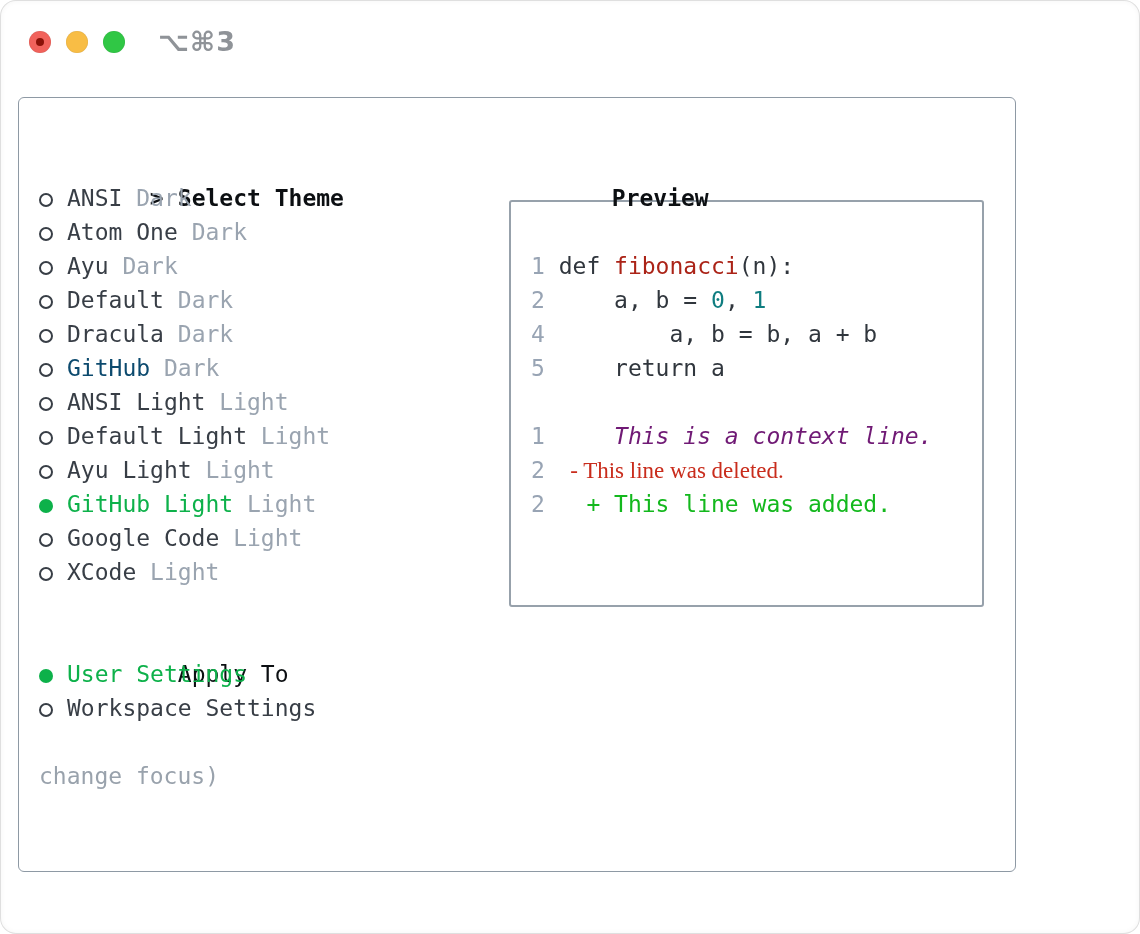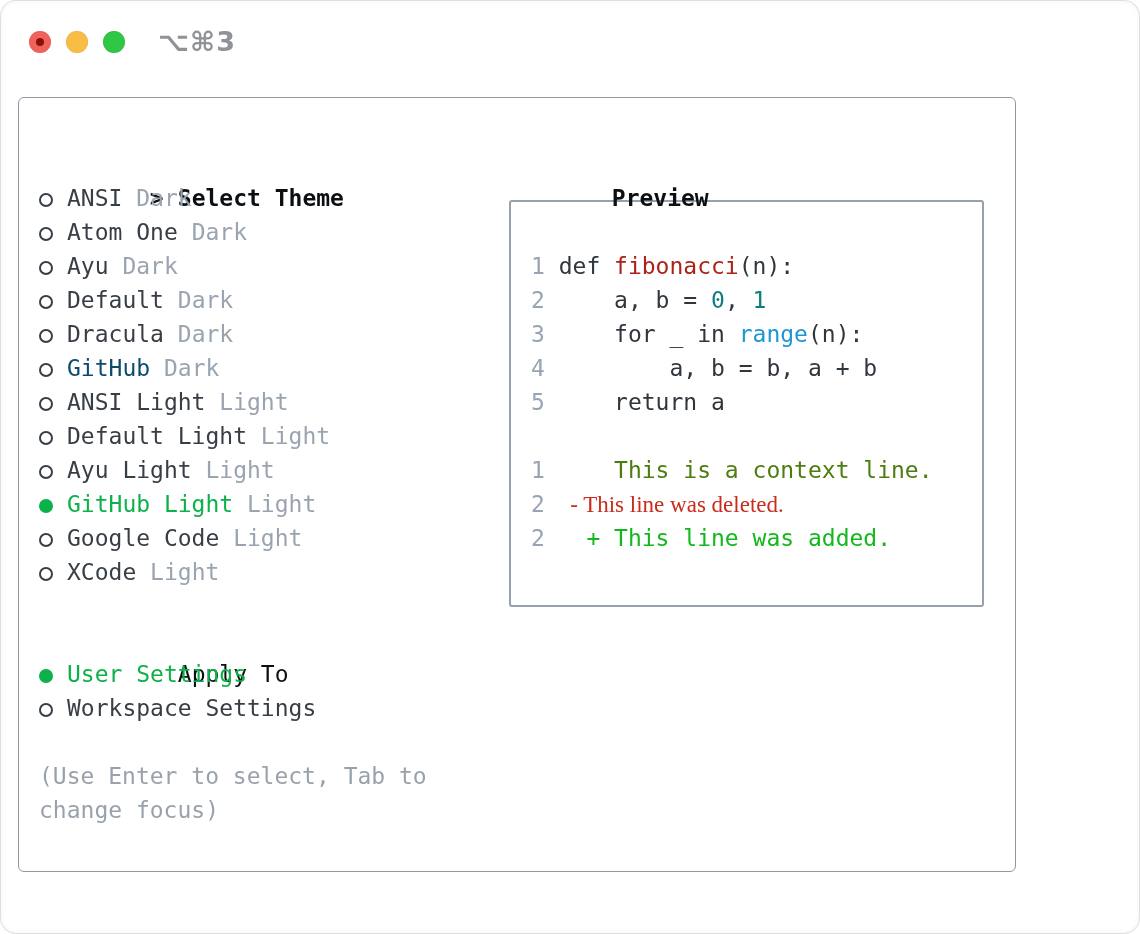--- a/index.html
+++ b/index.html
@@ -153,38 +153,36 @@
       </div>
 
       <div id="apply-list">
           <div class="row"><span class="marker"><span class="radio" style="background: rgb(13, 177, 74);"></span></span><span style="color: rgb(13, 177, 74);">User Settings</span></div>
           <div class="row"><span class="marker"><span class="radio" style="border: 2px solid rgb(56, 62, 70);"></span></span><span style="color: rgb(56, 62, 70);">Workspace Settings</span></div>
         </div>
 
       <div class="row"></div>
 
       <div id="help-text">
-          <div class="row" style="color: rgb(153, 162, 172);">(Use Enter to select, Tab to</div>
           <div class="row" style="color: rgb(153, 162, 172);">change focus)</div>
         </div>
     </div>
 
     <div class="right-col">
       <div class="row">
         <span class="hdr" style="color: rgb(12, 15, 18);">Preview</span>
       </div>
       <div class="preview-box">
         <div id="code-block">
             <div class="crow"><span class="ln" style="color: rgb(152, 164, 180);">1</span><span style="color: rgb(48, 54, 61);">def </span><span style="color: rgb(171, 35, 23);">fibonacci</span><span style="color: rgb(48, 54, 61);">(n):</span></div>
             <div class="crow"><span class="ln" style="color: rgb(152, 164, 180);">2</span><span style="color: rgb(48, 54, 61);">    a, b = </span><span style="color: rgb(15, 125, 128);">0</span><span style="color: rgb(48, 54, 61);">, </span><span style="color: rgb(15, 125, 128);">1</span></div>
-            <div class="crow"><span class="ln" style="color: rgb(152, 164, 180);">3</span><span style="color: rgb(48, 54, 61);">    for _ in </span><span style="color: rgb(29, 150, 210);">range</span><span style="color: rgb(48, 54, 61);">(n):</span></div>
             <div class="crow"><span class="ln" style="color: rgb(152, 164, 180);">4</span><span style="color: rgb(48, 54, 61);">        a, b = b, a + b</span></div>
             <div class="crow"><span class="ln" style="color: rgb(152, 164, 180);">5</span><span style="color: rgb(48, 54, 61);">    return a</span></div>
             <div class="crow"><span class="ln" style="color: rgb(152, 164, 180);"></span></div>
-            <div class="crow"><span class="ln" style="color: rgb(152, 164, 180);">1</span><span style="color: #4d7c0f;">    This is a context line.</span></div>
+            <div class="crow"><span class="ln" style="color: rgb(152, 164, 180);">1</span><span style="color: #701a75; font-style: italic;">    This is a context line.</span></div>
             <div class="crow"><span class="ln" style="color: rgb(152, 164, 180);">2</span><span style="color: rgb(201, 44, 28); font-family: Liberation Serif, serif;">  - This line was deleted.</span></div>
             <div class="crow"><span class="ln" style="color: rgb(152, 164, 180);">2</span><span style="color: rgb(19, 184, 29);">  + This line was added.</span></div>
           </div>
       </div>
     </div>
 
   </div>
 </div>
 
 </body></html>

